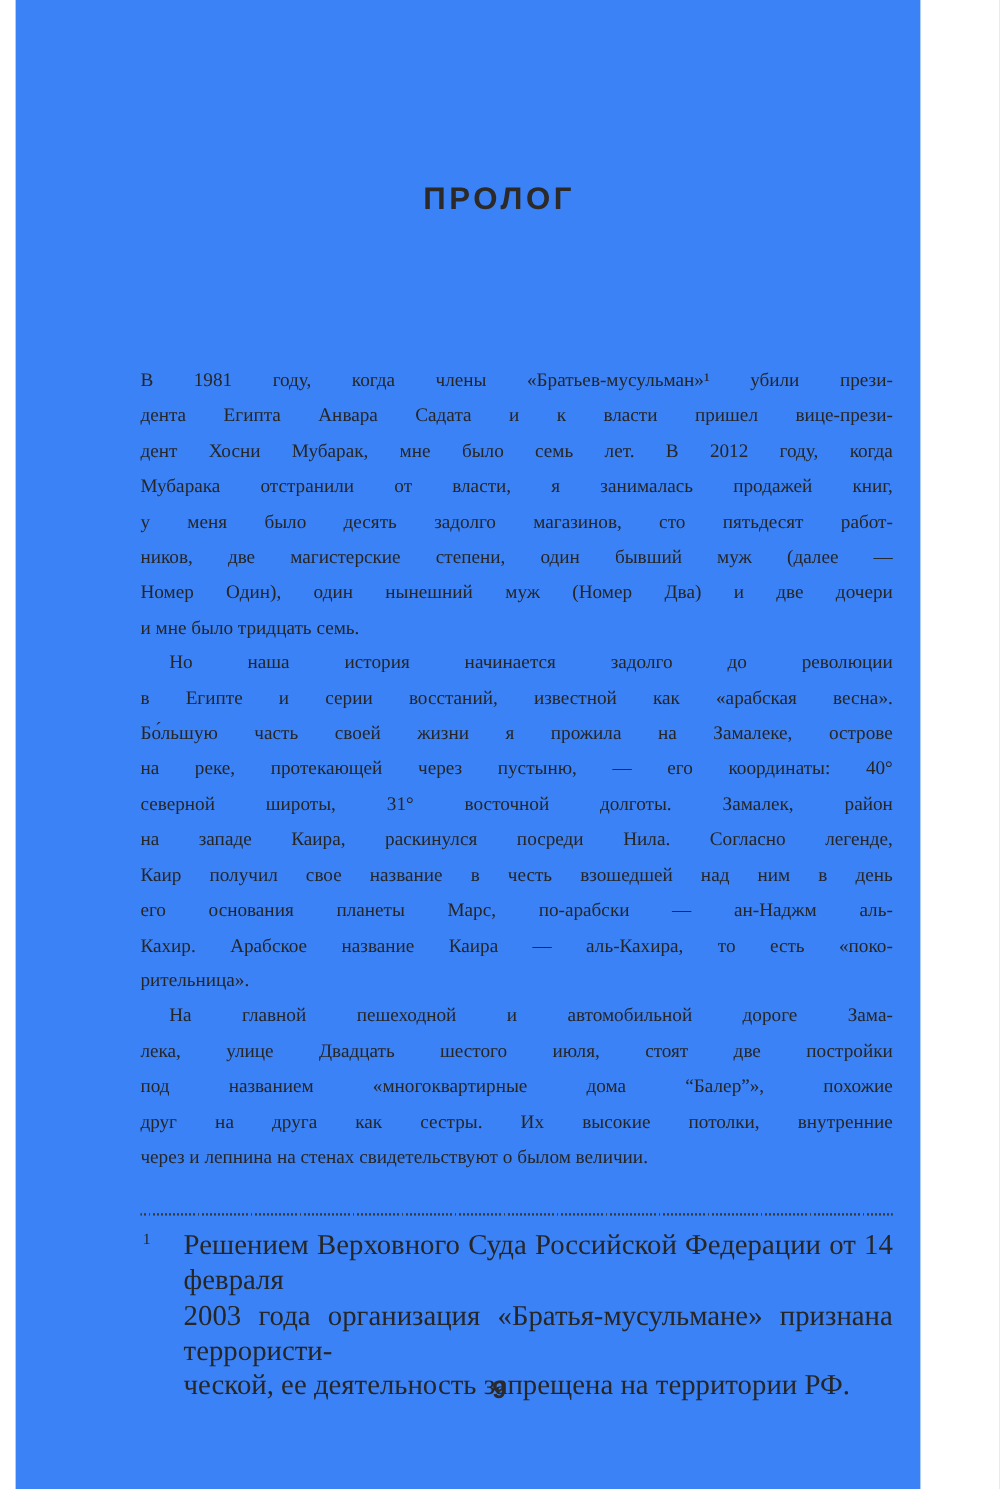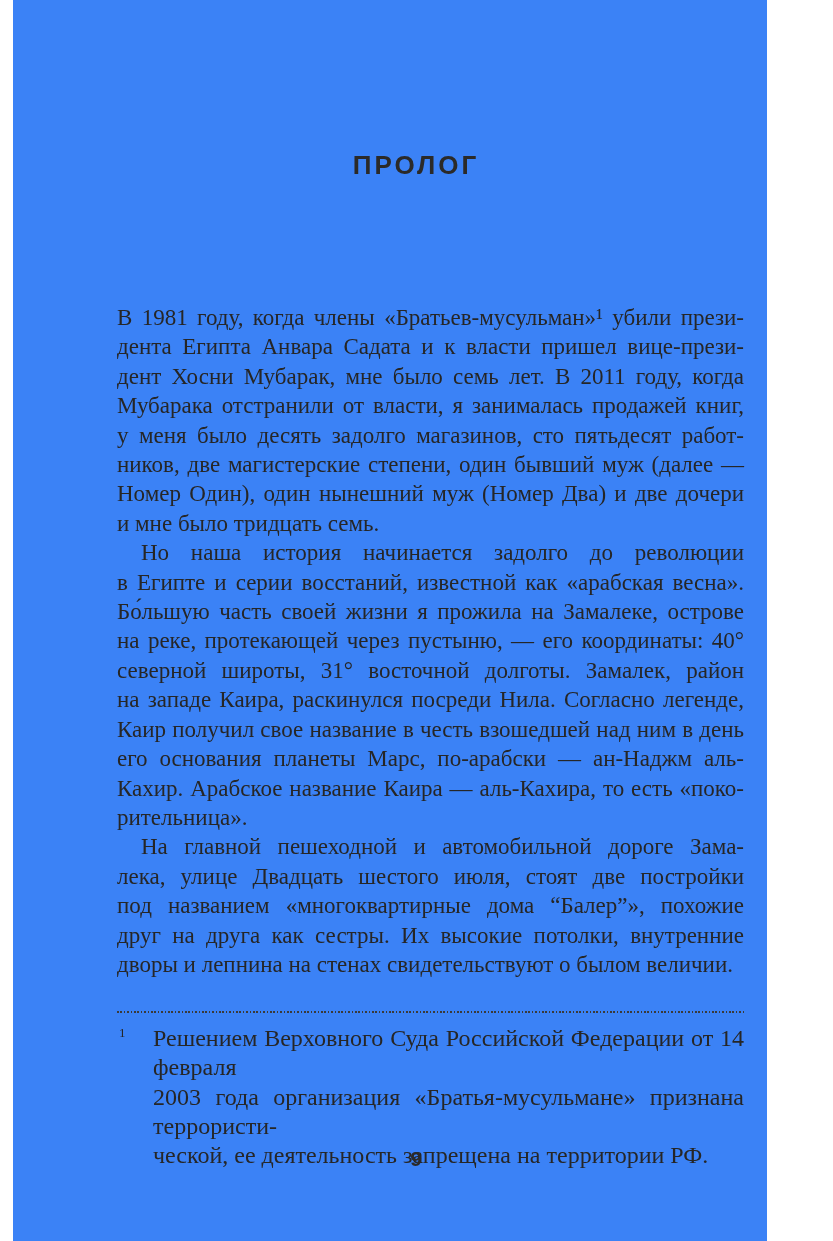--- a/index.html
+++ b/index.html
@@ -28,21 +28,21 @@
     font-weight: bold;
     font-size: 26px;
     letter-spacing: 3px;
     color: #2b2a28;
   }
   .body-text {
     position: absolute;
     left: 104px;
     top: 303px;
     width: 627px;
-    font-size: 23px;
+    font-size: 16px;
     line-height: 29.4px;
   }
   .line {
     text-align: justify;
     text-align-last: justify;
     white-space: normal;
   }
   .line.last {
     text-align-last: left;
   }
@@ -88,41 +88,41 @@
 </head>
 <body>
 
 <div class="page">
 
   <h1 class="chapter-title">ПРОЛОГ</h1>
 
   <div class="body-text">
       <div class="line">В 1981 году, когда члены «Братьев-мусульман»¹ убили прези-</div>
       <div class="line">дента Египта Анвара Садата и к власти пришел вице-прези-</div>
-      <div class="line">дент Хосни Мубарак, мне было семь лет. В 2011 году, когда</div>
+      <div class="line">дент Хосни Мубарак, мне было семь лет. В 2012 году, когда</div>
       <div class="line">Мубарака отстранили от власти, я занималась продажей книг,</div>
       <div class="line">у меня было десять задолго магазинов, сто пятьдесят работ-</div>
       <div class="line">ников, две магистерские степени, один бывший муж (далее —</div>
       <div class="line">Номер Один), один нынешний муж (Номер Два) и две дочери</div>
       <div class="line last">и мне было тридцать семь.</div>
       <div class="line indent">Но наша история начинается задолго до революции</div>
       <div class="line">в Египте и серии восстаний, известной как «арабская весна».</div>
       <div class="line">Бо́льшую часть своей жизни я прожила на Замалеке, острове</div>
       <div class="line">на реке, протекающей через пустыню, — его координаты: 40°</div>
       <div class="line">северной широты, 31° восточной долготы. Замалек, район</div>
       <div class="line">на западе Каира, раскинулся посреди Нила. Согласно легенде,</div>
       <div class="line">Каир получил свое название в честь взошедшей над ним в день</div>
       <div class="line">его основания планеты Марс, по-арабски — ан-Наджм аль-</div>
       <div class="line">Кахир. Арабское название Каира — аль-Кахира, то есть «поко-</div>
       <div class="line last">рительница».</div>
       <div class="line indent">На главной пешеходной и автомобильной дороге Зама-</div>
       <div class="line">лека, улице Двадцать шестого июля, стоят две постройки</div>
       <div class="line">под названием «многоквартирные дома “Балер”», похожие</div>
       <div class="line">друг на друга как сестры. Их высокие потолки, внутренние</div>
-      <div class="line last">дворы и лепнина на стенах свидетельствуют о былом величии.</div>
+      <div class="line last">через и лепнина на стенах свидетельствуют о былом величии.</div>
     </div>
 
   <div class="footnote-sep"></div>
 
   <span class="footnote-marker">1</span>
 
   <div class="footnote-text">
       <div class="line">Решением Верховного Суда Российской Федерации от 14 февраля</div>
       <div class="line">2003 года организация «Братья-мусульмане» признана террористи-</div>
       <div class="line last">ческой, ее деятельность запрещена на территории РФ.</div>

